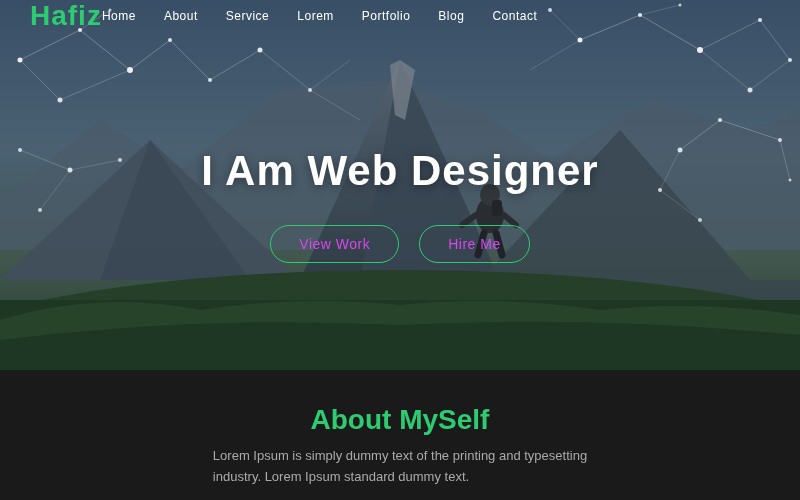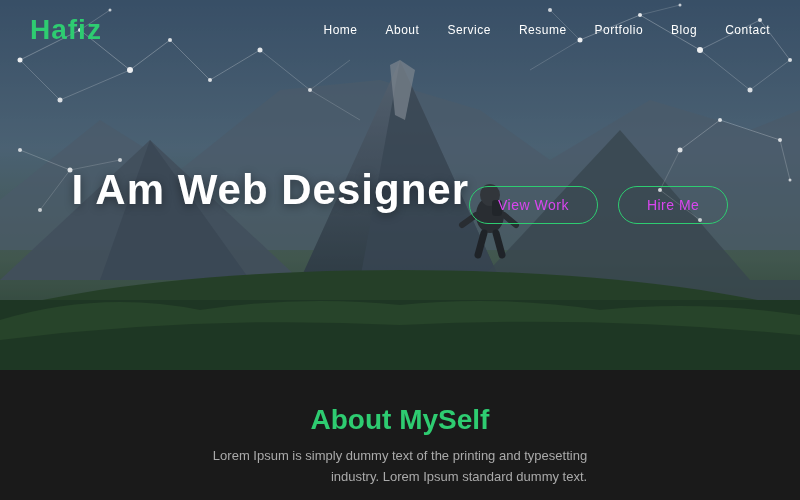--- a/index.html
+++ b/index.html
@@ -5,22 +5,22 @@
     * { margin: 0; padding: 0; box-sizing: border-box; }
     body { font-family: 'Segoe UI', Arial, sans-serif; width: 800px; height: 500px; overflow: hidden; background: #1a1a1a; }
 
     
     .header {
       position: absolute;
       top: 0; left: 0; right: 0;
       z-index: 10;
       display: flex;
       align-items: center;
-      justify-content: space-between;
-      padding: 14px 30px;
+      justify-content: flex-start;
+      padding: 0 30px;
       background: transparent;
     }
     .logo {
       font-size: 28px;
       font-weight: 700;
       color: #2ecc71;
       letter-spacing: 1px;
     }
     .nav {
       display: flex;
@@ -50,21 +50,21 @@
       inset: 0;
       width: 100%;
       height: 100%;
     }
 
     
     .hero-content {
       position: absolute;
       inset: 0;
       display: flex;
-      flex-direction: row;
+      flex-direction: column;
       align-items: center;
       justify-content: center;
       padding-top: 40px;
     }
     .hero-title {
       font-size: 42px;
       font-weight: 700;
       color: #fff;
       text-align: center;
       text-shadow: 0 2px 10px rgba(0,0,0,0.4);
@@ -105,35 +105,35 @@
       font-weight: 700;
       color: #fff;
       margin-bottom: 10px;
     }
     .about-title span {
       color: #2ecc71;
     }
     .about-text {
       font-size: 13px;
       color: #aaa;
-      text-align: right;
+      text-align: left;
       max-width: 520px;
       line-height: 1.6;
     }
   </style>
 </head>
 <body>
 
 <header class="header">
   <div class="logo">Hafiz</div>
   <nav class="nav">
     <a class="nav-item">Home</a>
     <a class="nav-item">About</a>
     <a class="nav-item">Service</a>
-    <a class="nav-item">Resume</a>
+    <a class="nav-item">Lorem</a>
     <a class="nav-item">Portfolio</a>
     <a class="nav-item">Blog</a>
     <a class="nav-item">Contact</a>
   </nav>
 </header>
 
 <section class="hero">
 
   <svg class="hero-svg" viewBox="0 0 800 370" preserveAspectRatio="xMidYMid slice" xmlns="http://www.w3.org/2000/svg">
 

